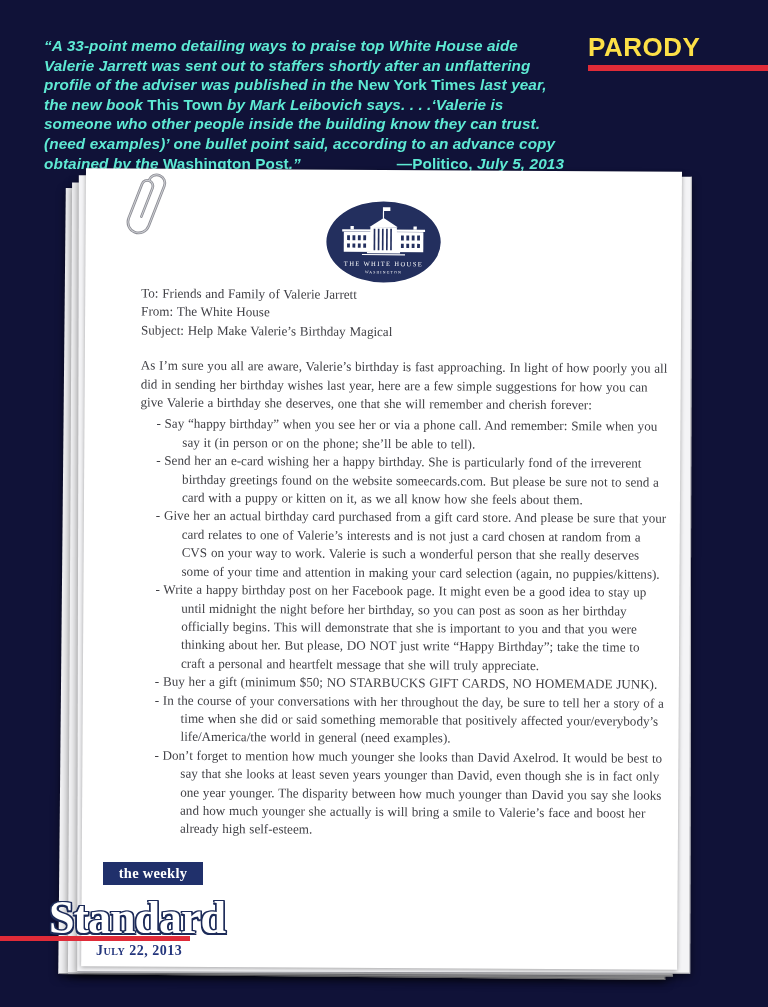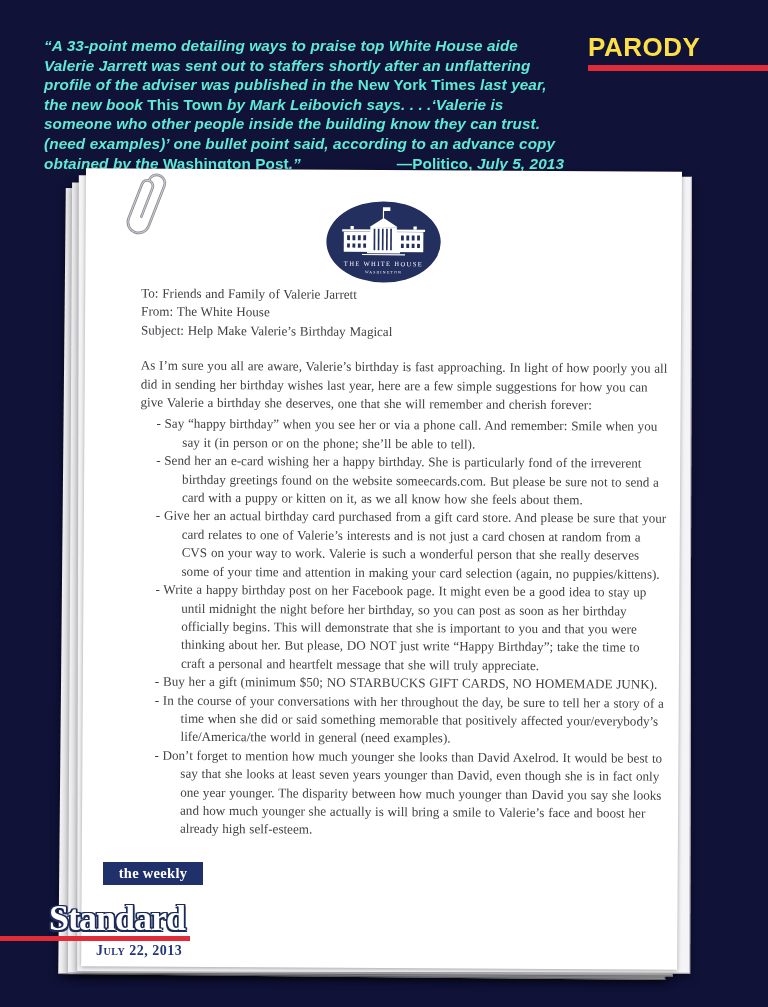--- a/index.html
+++ b/index.html
@@ -72,21 +72,21 @@
   }
   .mast-box {
     position:absolute; left:103px; top:862px; width:100px; height:23px;
     background:#20306b; color:#ffffff; text-align:center;
     font-family:"Liberation Serif", serif; font-weight:700;
     font-size:14.5px; line-height:23px; letter-spacing:0.3px; z-index:5;
   }
   .mast-main {
     position:absolute; left:49px; top:898px; margin:0; z-index:6;
     color:#ffffff; font-family:"Liberation Serif", serif; font-weight:700;
-    font-size:36px; line-height:40px; letter-spacing:-1px;
+    font-size:46px; line-height:40px; letter-spacing:-1px;
     text-shadow:
       -1.5px -1.5px 0 #1c2a58, 1.5px -1.5px 0 #1c2a58,
       -1.5px  1.5px 0 #1c2a58, 1.5px  1.5px 0 #1c2a58,
        0 -1.5px 0 #1c2a58, 0 1.5px 0 #1c2a58,
       -1.5px 0 0 #1c2a58, 1.5px 0 0 #1c2a58;
   }
   .mast-date {
     position:absolute; left:96px; top:943px; width:96px; text-align:left;
     color:#23357c; font-family:"Liberation Serif", serif; font-weight:700;
     font-size:14px; font-variant:small-caps; letter-spacing:0.5px; z-index:5;

